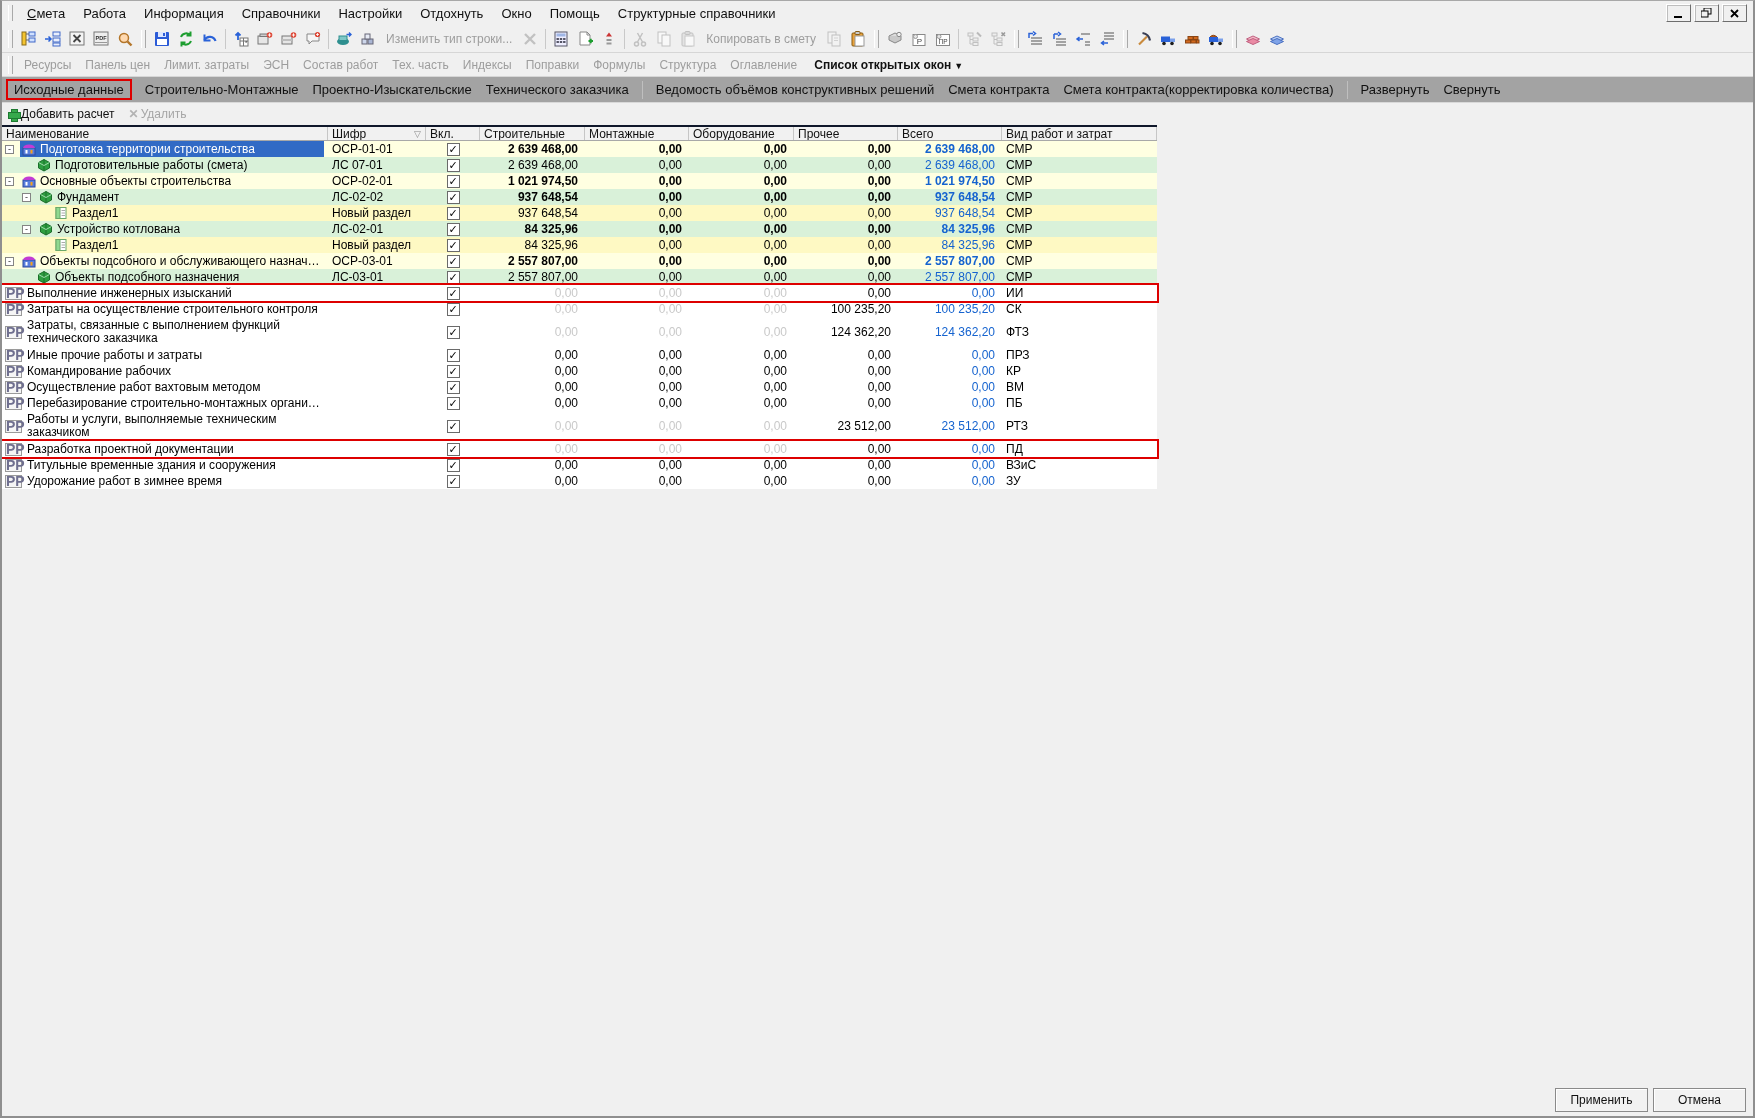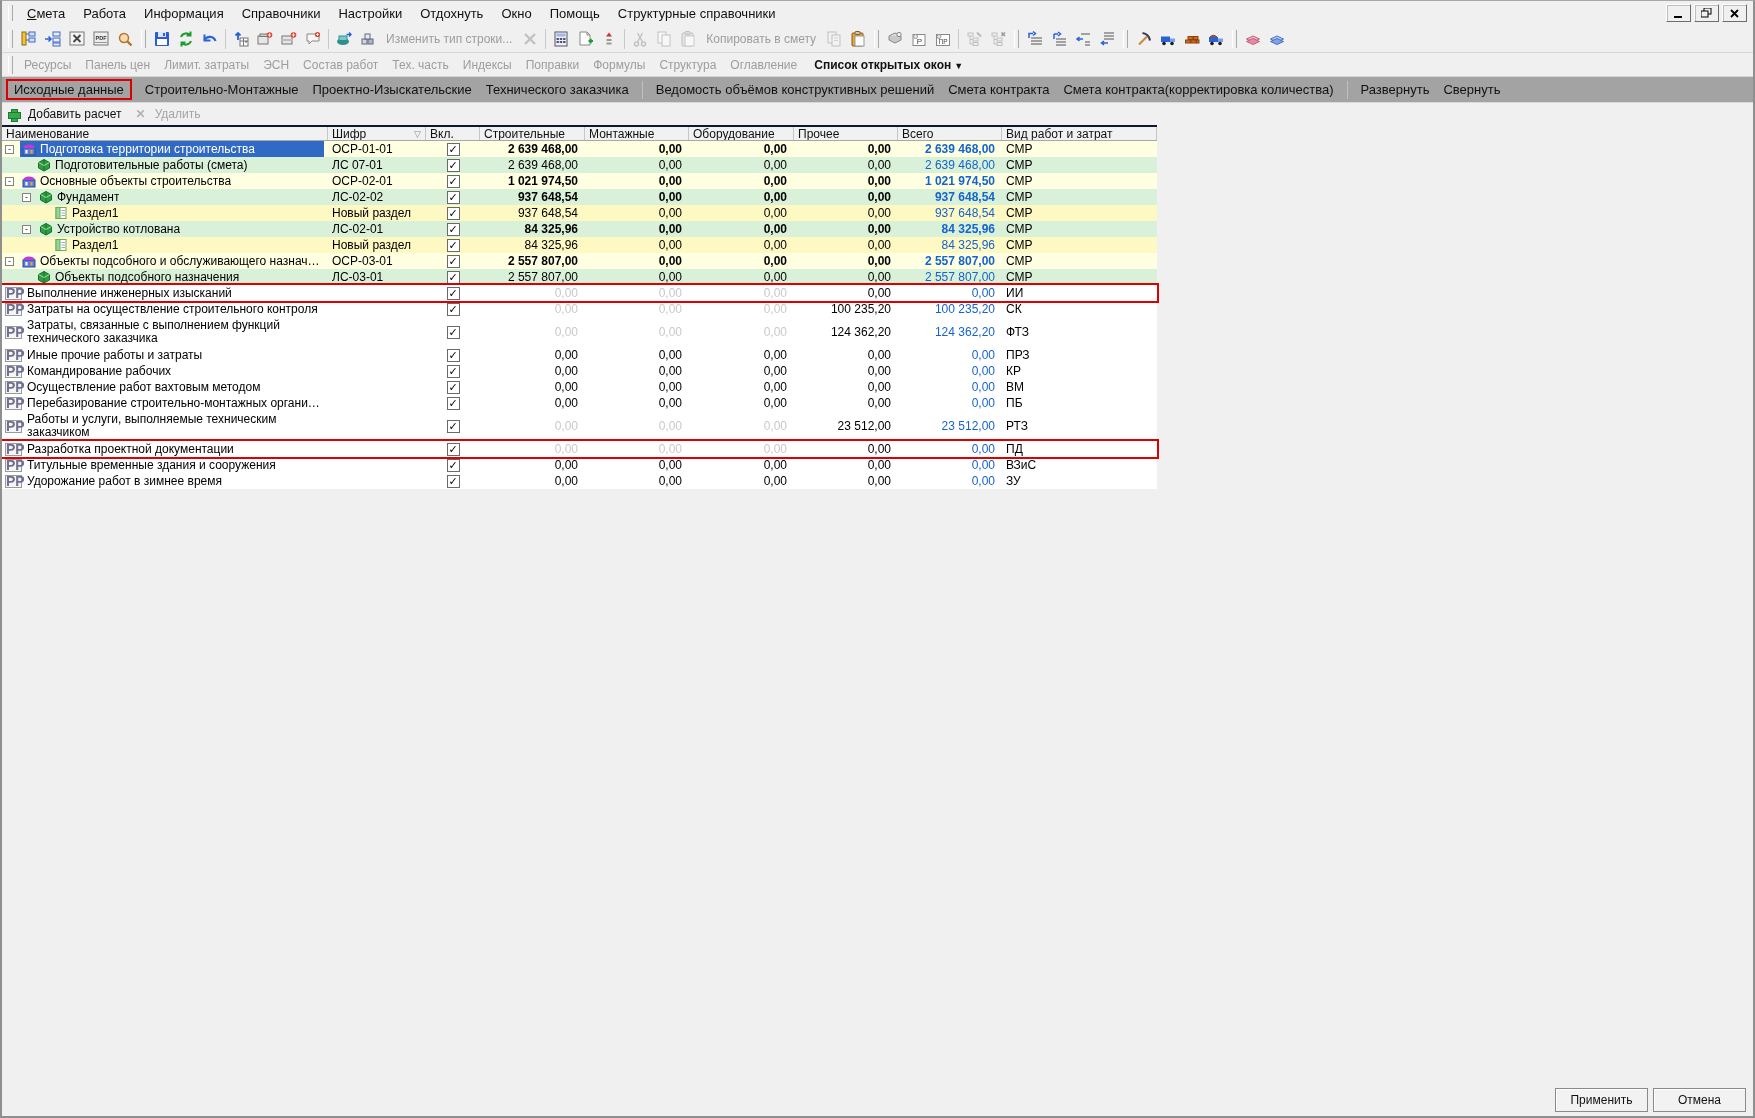--- a/index.html
+++ b/index.html
@@ -30,21 +30,21 @@
   .panel-btn{ font-size:12px; color:#9d9d9d; padding:3px 7px; white-space:nowrap;}
   .open-windows{ font-size:12px; color:#111; font-weight:600; padding:3px 4px 3px 10px; white-space:nowrap;}
   .caret{ font-size:9px; color:#111; margin-left:3px;}
   
   .tabsbar{ height:26px; display:flex; align-items:center; background:#a3a3a3; border-bottom:1px solid #d9d9d9; padding:0 4px; flex:none;}
   .tab{ font-size:13px; color:#111; padding:3px 7px; white-space:nowrap;}
   .tab.red-box{ border:2px solid #dd0000; padding:1px 6px; margin-right:6px;}
   .tab-sep{ width:1px; height:18px; background:#bfbfbf; margin:0 6px;}
   
   .actionbar{ height:22px; display:flex; align-items:center; background:#f0f0f0; padding:0 6px; gap:14px; flex:none;}
-  .act{ display:flex; align-items:center; gap:9px; font-size:12px; color:#111;}
+  .act{ display:flex; align-items:center; gap:2px; font-size:12px; color:#111;}
   .act.disabled{ color:#a5a5a5;}
   .plus-ico{ width:11px; height:11px; position:relative; display:inline-block;}
   .plus-ico:before,.plus-ico:after{ content:""; position:absolute; background:#35a94c; border:1px solid #1d7a31;}
   .plus-ico:before{ left:3px; top:0; width:5px; height:11px;}
   .plus-ico:after{ left:0; top:3px; width:11px; height:5px;}
   .x-ico{ font-size:12px; font-weight:bold; color:#b3b3b3;}
   
   .grid{ flex:none; width:1155px; background:#fff0; font-size:12px; color:#000;}
   .hrow{ display:flex; height:16px; background:#f1f1f1; border-top:2px solid #0f172a; border-bottom:1px solid #a8a8a8;}
   .hcell{ display:flex; align-items:center; padding:0 4px; border-right:1px solid #c6c6c6; font-size:12px; color:#111; overflow:hidden; white-space:nowrap;}

